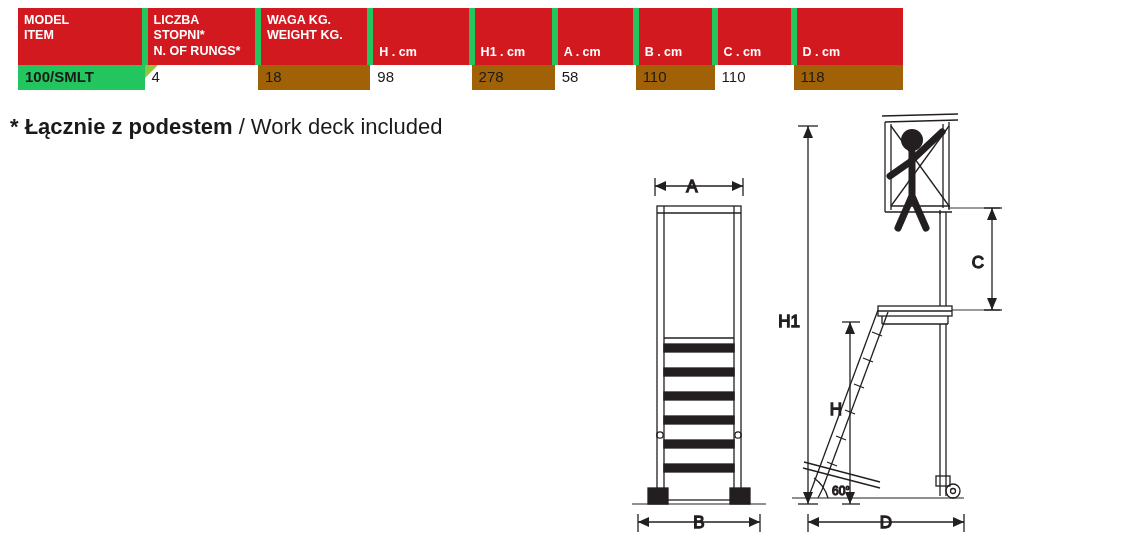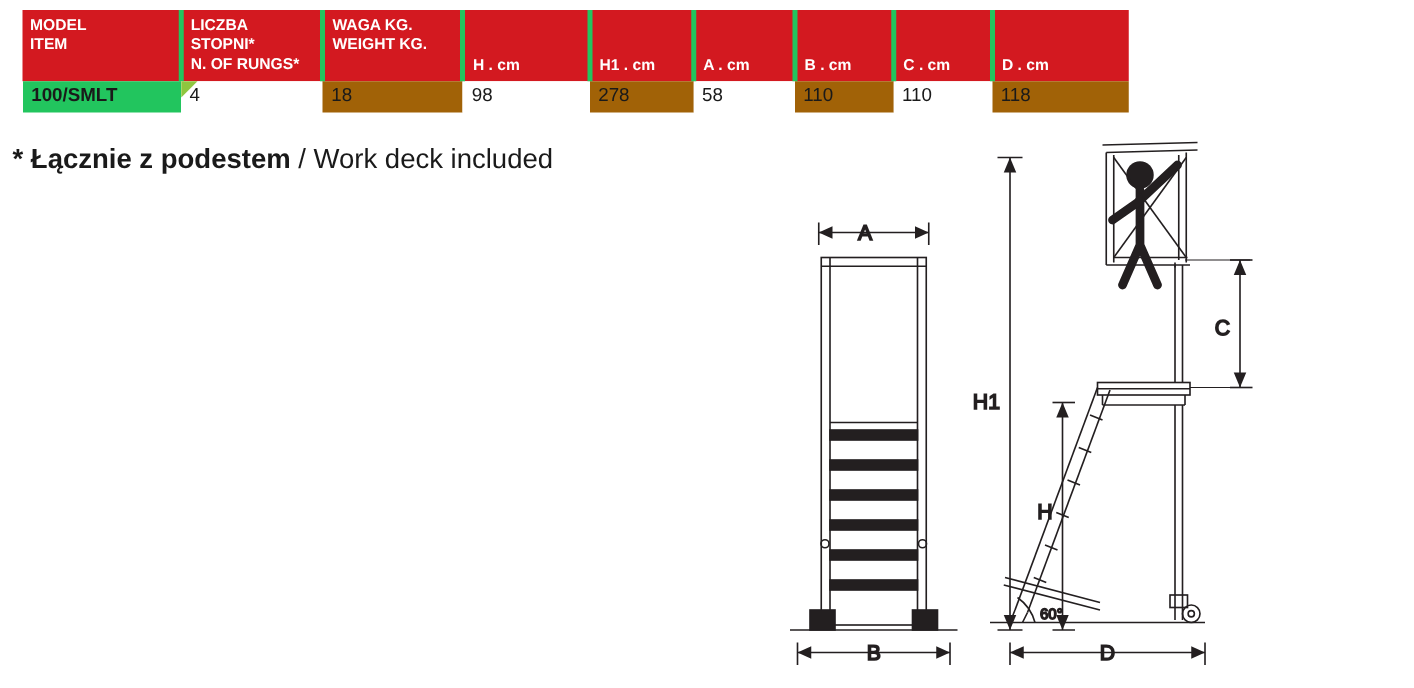--- a/index.html
+++ b/index.html
@@ -26,21 +26,21 @@
   }
   .spec-table th {
     background: #d31920;
     color: #ffffff;
     font-size: 12.5px;
     font-weight: bold;
     text-align: left;
     vertical-align: top;
     padding: 5px 6px 6px 6px;
     line-height: 1.22;
-    border-right: 4px solid #22c55e;
+    border-right: 6px solid #22c55e;
     height: 46px;
     box-sizing: border-box;
   }
   .spec-table th.last { border-right: none; }
   .spec-table th .l2 { display: block; }
   .spec-table th.bottomlabel {
     vertical-align: bottom;
     padding-bottom: 5px;
   }
   .spec-table td {

